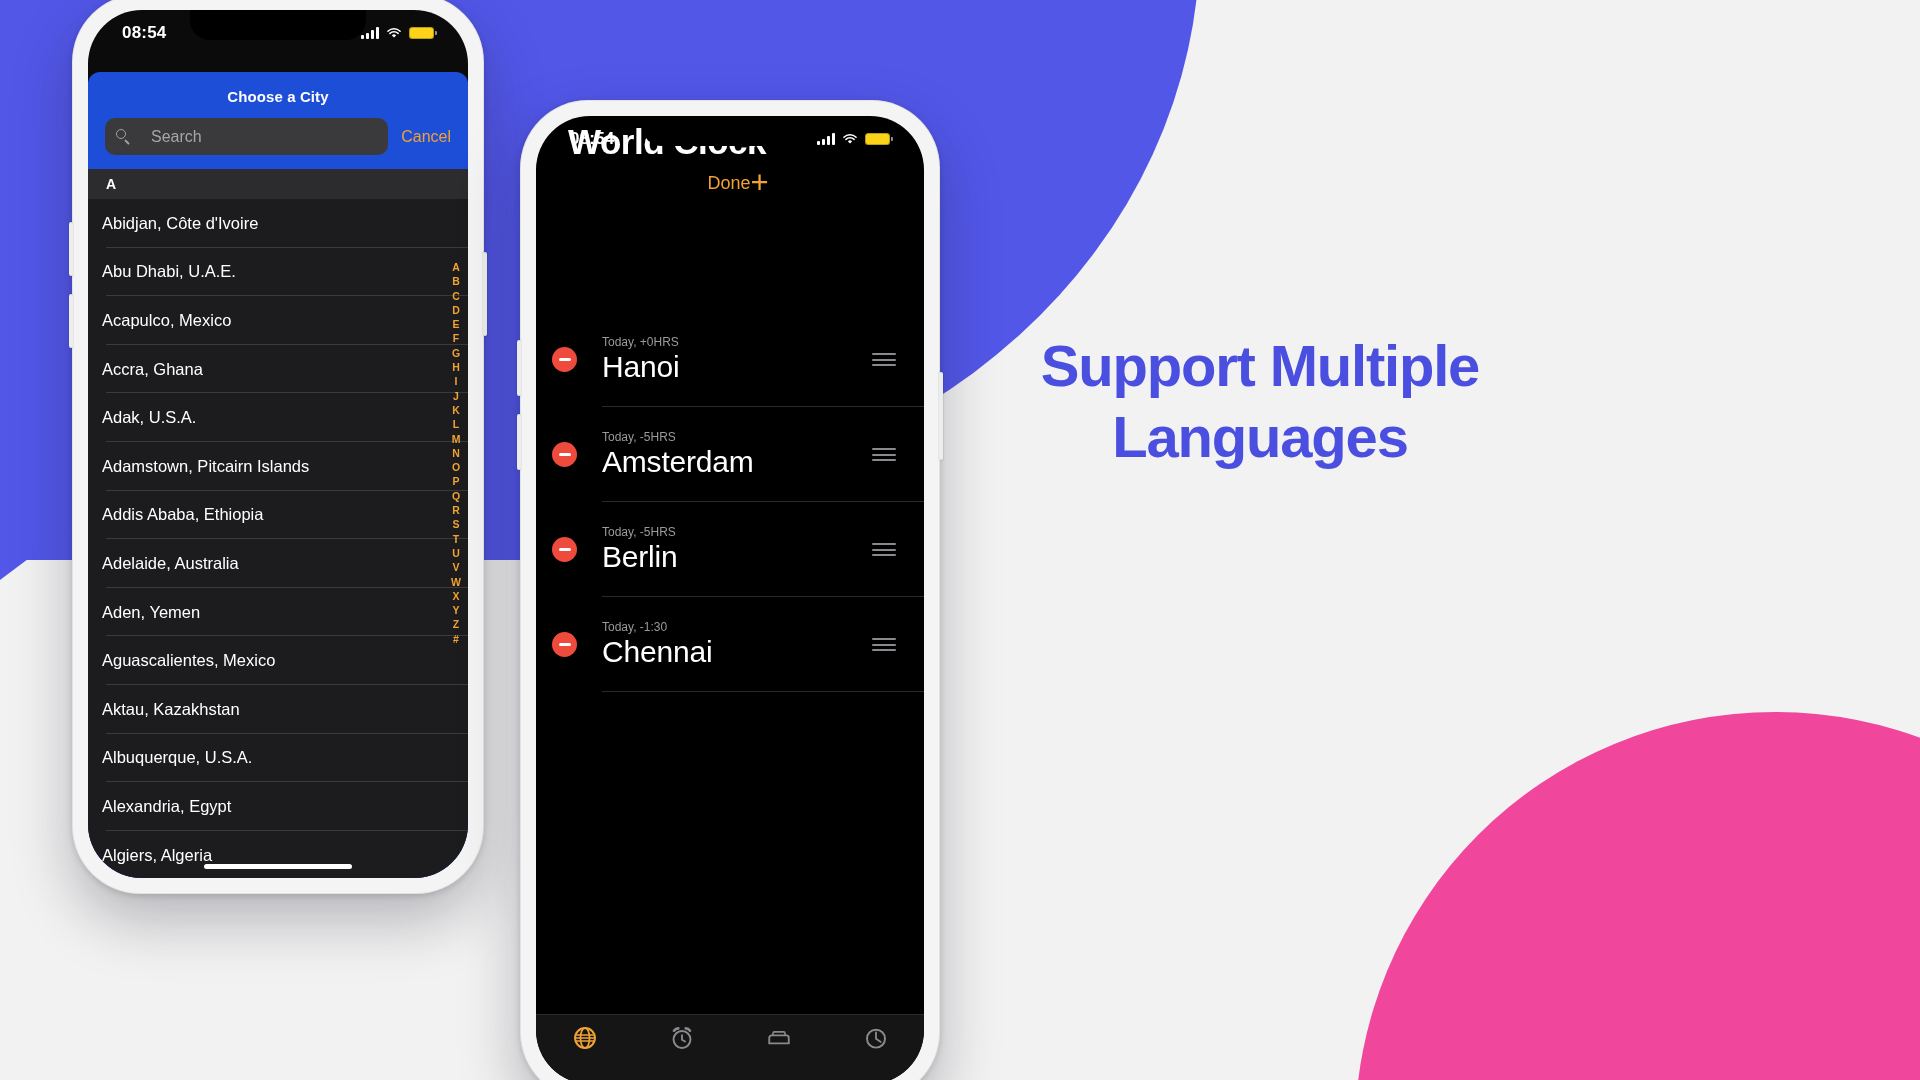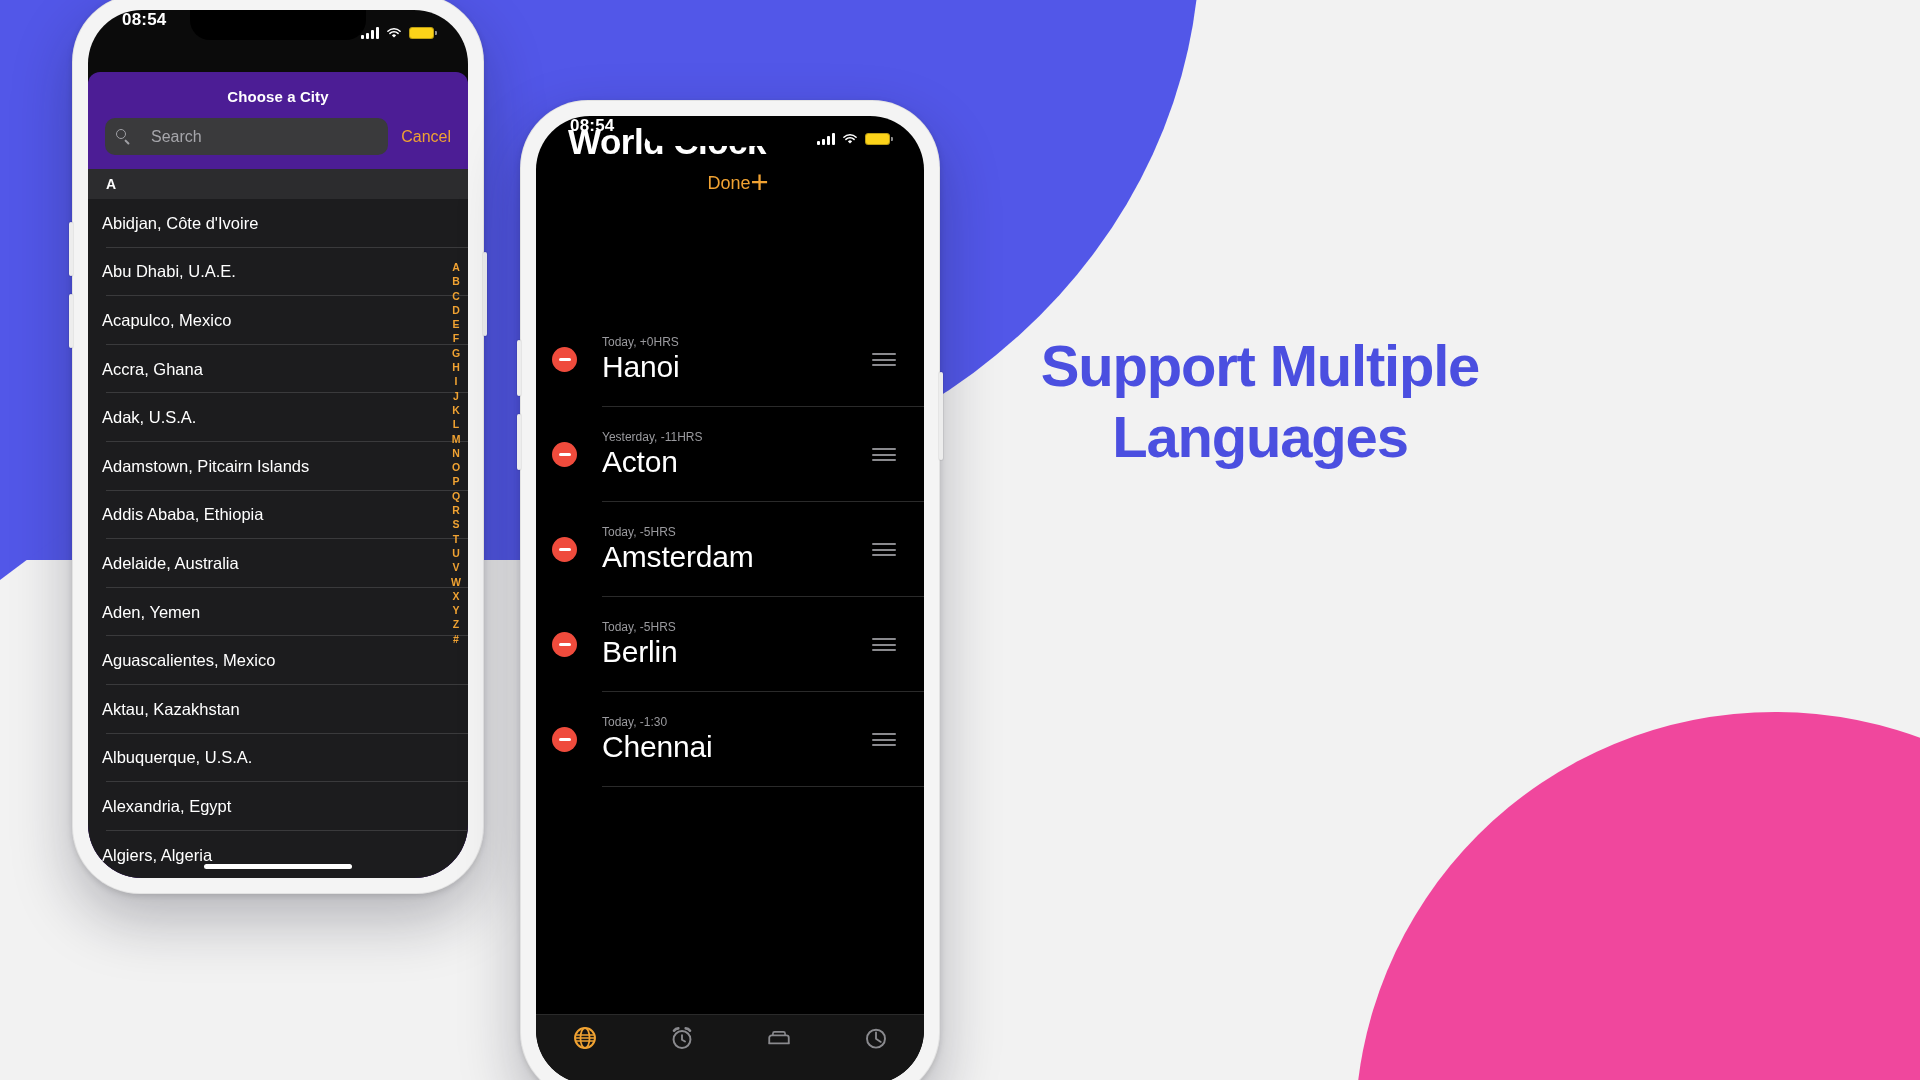--- a/index.html
+++ b/index.html
@@ -45,22 +45,22 @@
   }
   .phone .screen{
     position:absolute;left:16px;top:16px;right:16px;bottom:16px;
     background:#000;border-radius:54px;overflow:hidden;
   }
   .btn-side{position:absolute;background:#ededed;border-radius:3px;box-shadow:0 0 0 1px rgba(0,0,0,.06);}
 
   
   .statusbar{
     position:absolute;left:0;right:0;top:0;height:46px;
-    display:flex;justify-content:space-between;
-    padding:0 34px;color:#fff;box-sizing:border-box;z-index:5;
+    display:flex;align-items:center;justify-content:space-between;
+    padding:8px 34px;color:#fff;box-sizing:border-box;z-index:5;
   }
   .sb-time{font-size:17px;font-weight:700;letter-spacing:.2px;}
   .sb-right{display:flex;align-items:center;gap:7px;}
   .bars{display:flex;align-items:flex-end;gap:2px;height:12px;}
   .bars i{display:block;width:3px;background:#fff;border-radius:1px;}
   .bars i:nth-child(1){height:4px;}
   .bars i:nth-child(2){height:6.5px;}
   .bars i:nth-child(3){height:9px;}
   .bars i:nth-child(4){height:12px;}
   .batt{
@@ -73,21 +73,21 @@
     position:absolute;left:50%;transform:translateX(-50%);top:0;
     width:176px;height:30px;background:#000;border-radius:0 0 20px 20px;z-index:6;
   }
 
   
   #phone-left{left:72px;top:-6px;width:412px;height:900px;}
   #phone-left .screen{background:#0b0b0b;}
 
   .modal-sheet{
     position:absolute;left:0;right:0;top:62px;bottom:0;
-    background:#4c1d95;border-radius:12px 12px 0 0;
+    background:#1d4ed8;border-radius:12px 12px 0 0;
     display:flex;flex-direction:column;overflow:hidden;
   }
   .sheet-title{
     text-align:center;color:#fff;font-size:15px;font-weight:600;
     padding:16px 0 13px;letter-spacing:.1px;
   }
   .search-row{display:flex;align-items:center;gap:13px;padding:0 17px 14px;}
   .search-box{
     flex:1;height:37px;background:#3a3a3c;border-radius:10px;
     display:flex;align-items:center;gap:20px;padding:0 11px;box-sizing:border-box;
@@ -350,34 +350,20 @@
               <i></i>
               <i></i>
               <i></i>
             </div>
           </div>
           <div class="clock-row">
             <div class="del-btn">
               <span></span>
             </div>
             <div class="clock-info">
-              <div class="clock-meta">Yesterday, -11HRS</div>
-              <div class="clock-city">Acton</div>
-            </div>
-            <div class="grip">
-              <i></i>
-              <i></i>
-              <i></i>
-            </div>
-          </div>
-          <div class="clock-row">
-            <div class="del-btn">
-              <span></span>
-            </div>
-            <div class="clock-info">
               <div class="clock-meta">Today, -5HRS</div>
               <div class="clock-city">Amsterdam</div>
             </div>
             <div class="grip">
               <i></i>
               <i></i>
               <i></i>
             </div>
           </div>
           <div class="clock-row">

